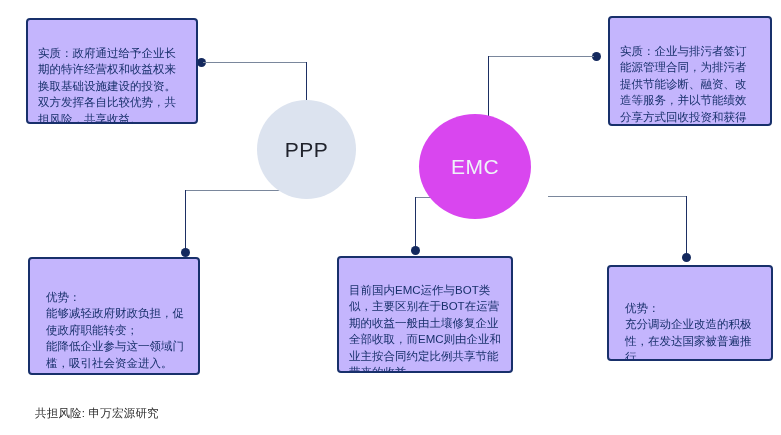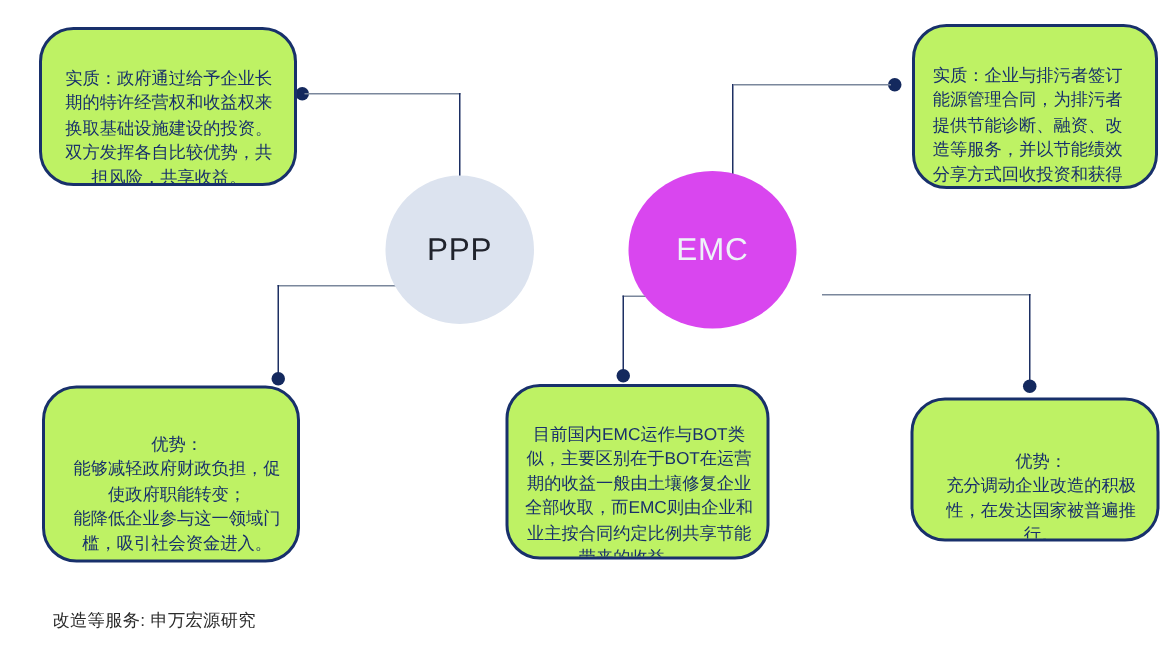--- a/index.html
+++ b/index.html
@@ -45,21 +45,21 @@
     align-items: center;
     justify-content: center;
     box-sizing: border-box;
   }
   .node-circle .node-label {
     font-size: 21px;
     letter-spacing: 0.5px;
   }
   #node-ppp {
     left: 257px;
-    top: 117px;
+    top: 100px;
     width: 99px;
     height: 99px;
     background: #dce3ef;
   }
   #node-ppp .node-label {
     color: #20232c;
   }
   #node-emc {
     left: 419px;
     top: 114px;
@@ -69,28 +69,27 @@
   }
   #node-emc .node-label {
     color: #eef2f8;
   }
 
   
   .callout {
     position: absolute;
     box-sizing: border-box;
     border: 2px solid #18306b;
-    border-radius: 23px;
-    background: #bef264;
+    border-radius: 4px;
+    background: #c4b5fd;
     color: #18306b;
     font-size: 11.5px;
     line-height: 16.5px;
     white-space: pre-line;
     overflow: hidden;
-    text-align: center;
   }
   .callout .callout-text {
     display: block;
   }
 
   #box-ppp-essence {
     left: 26px;
     top: 18px;
     width: 172px;
     height: 106px;
@@ -184,15 +183,15 @@
 
   <div id="box-emc-bot" class="callout">
     <span class="callout-text">目前国内EMC运作与BOT类似，主要区别在于BOT在运营期的收益一般由土壤修复企业全部收取，而EMC则由企业和业主按合同约定比例共享节能带来的收益。。</span>
   </div>
 
   <div id="box-emc-advantage" class="callout">
     <span class="callout-text">优势：
 充分调动企业改造的积极性，在发达国家被普遍推行。</span>
   </div>
 
-  <div id="source-note">改造等服务: 申万宏源研究</div>
+  <div id="source-note">共担风险: 申万宏源研究</div>
 
 </div>
 
 </body></html>

